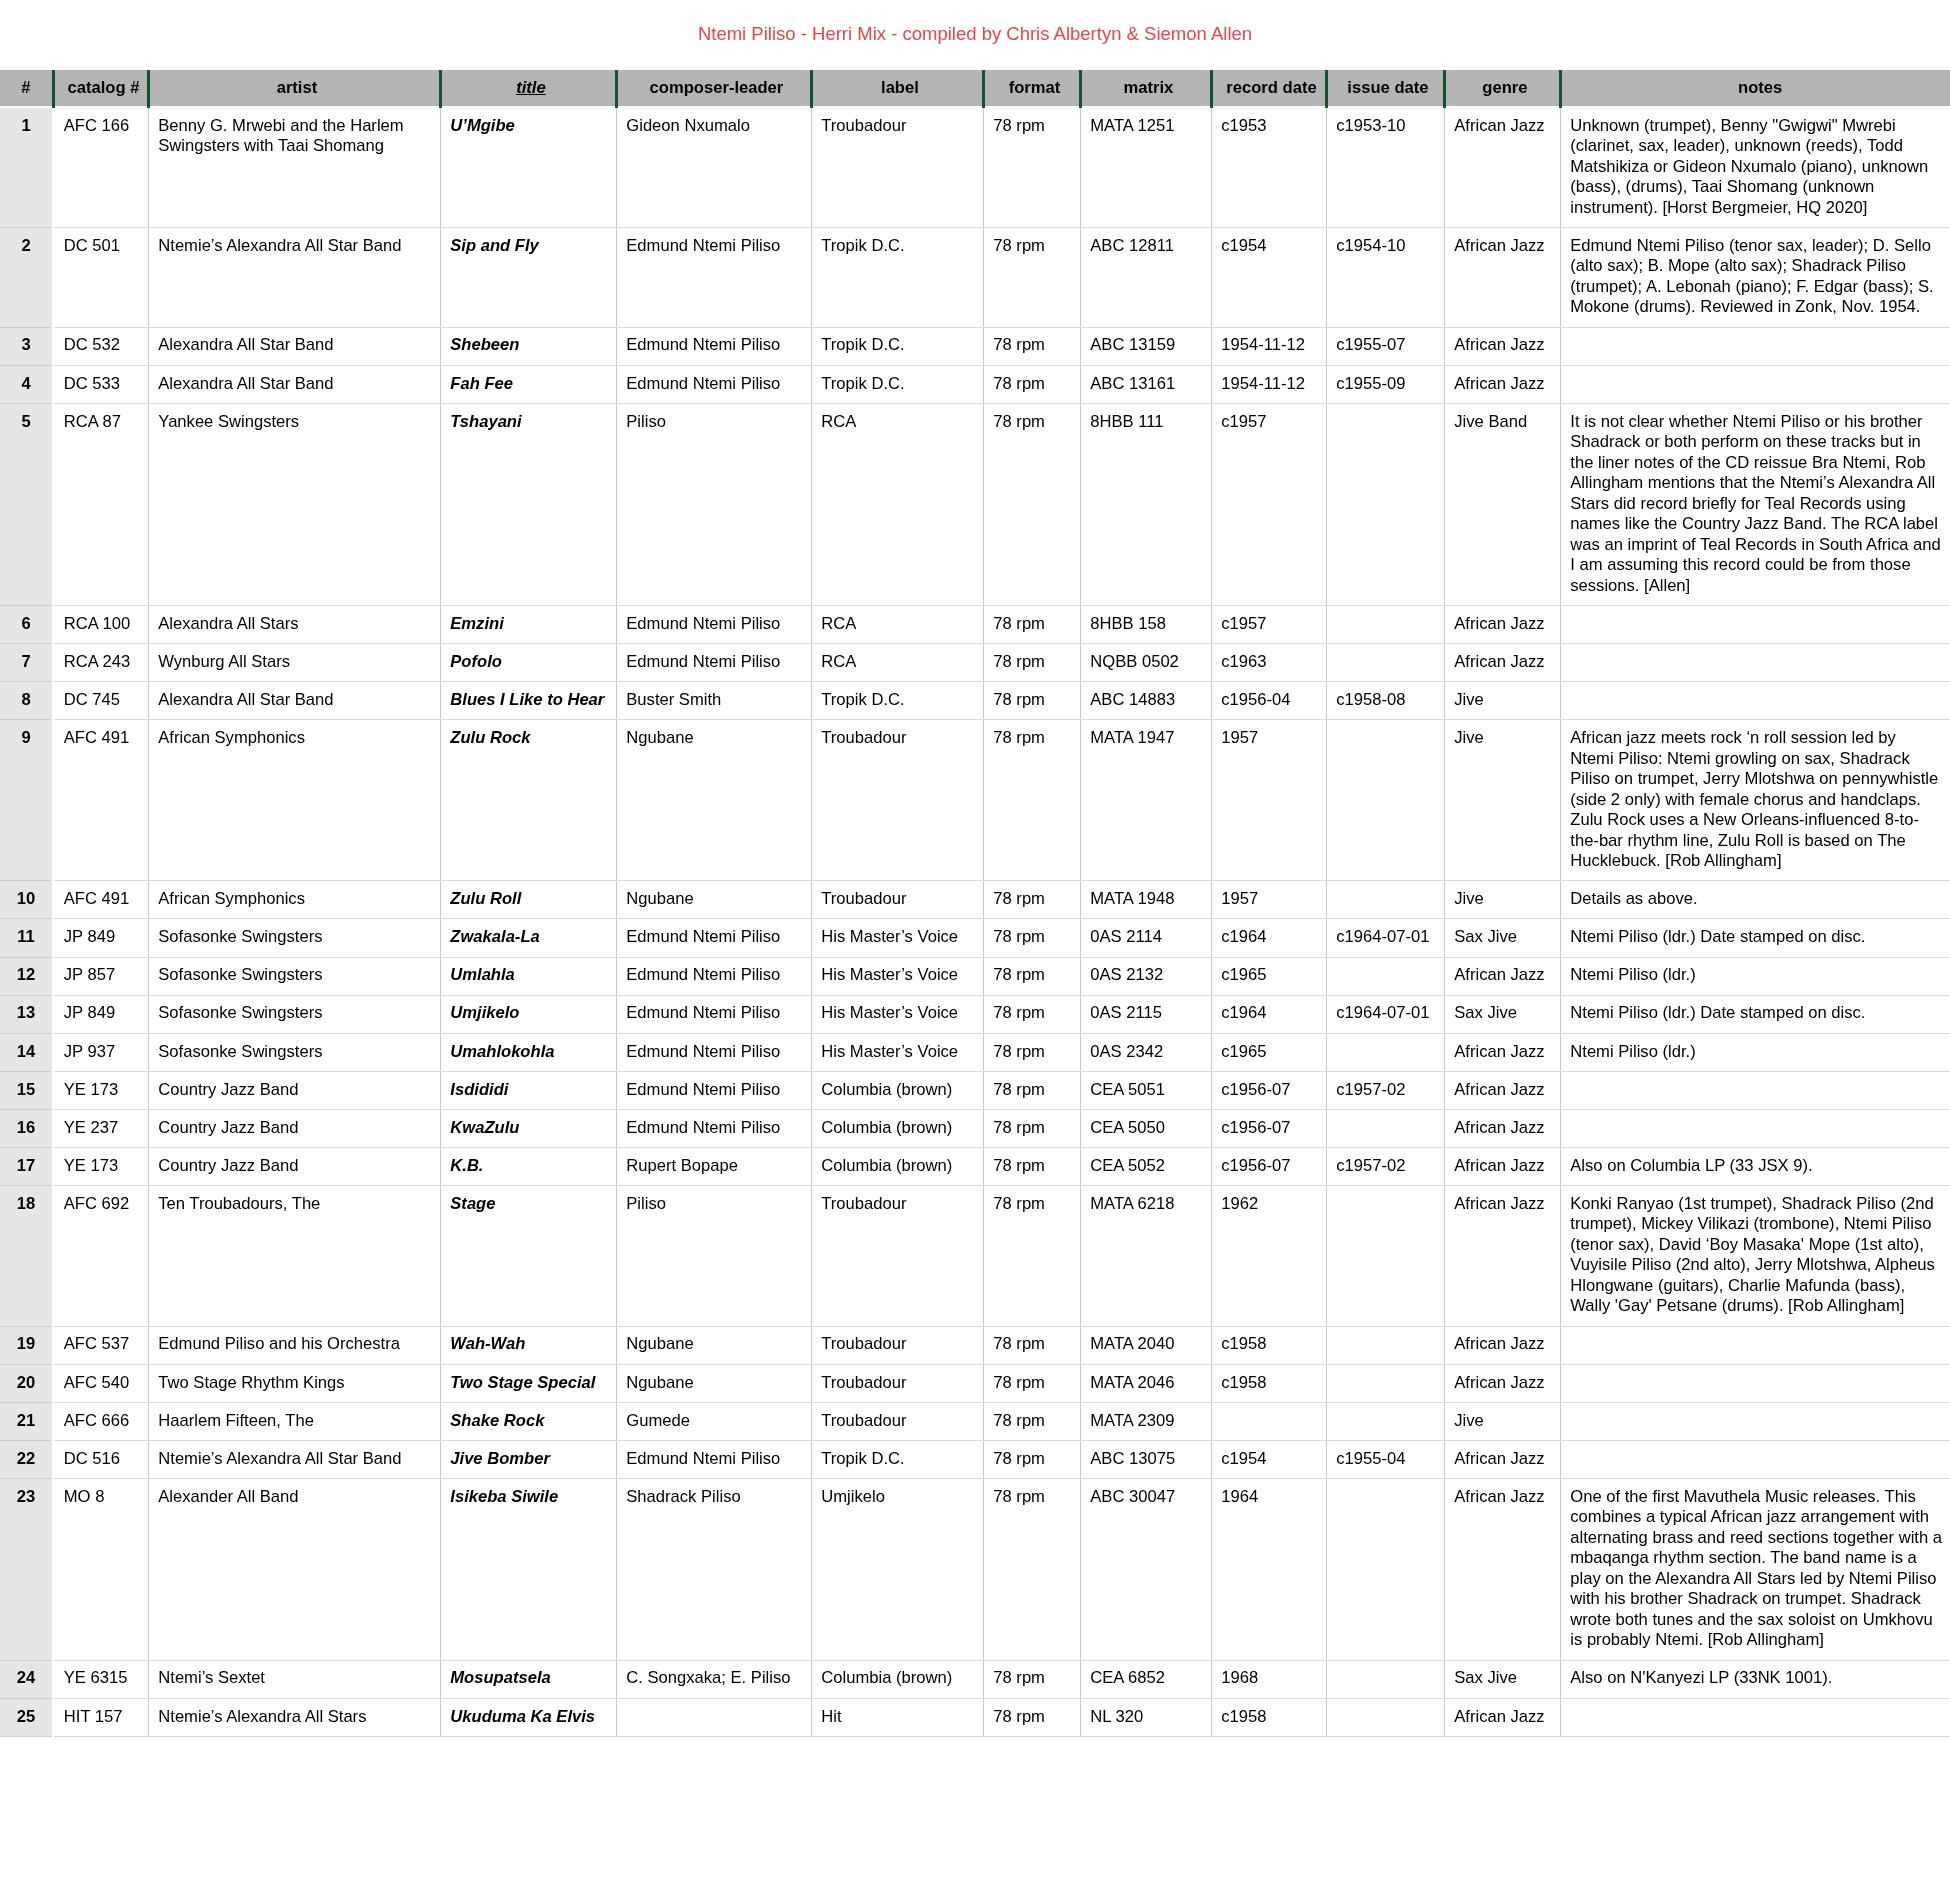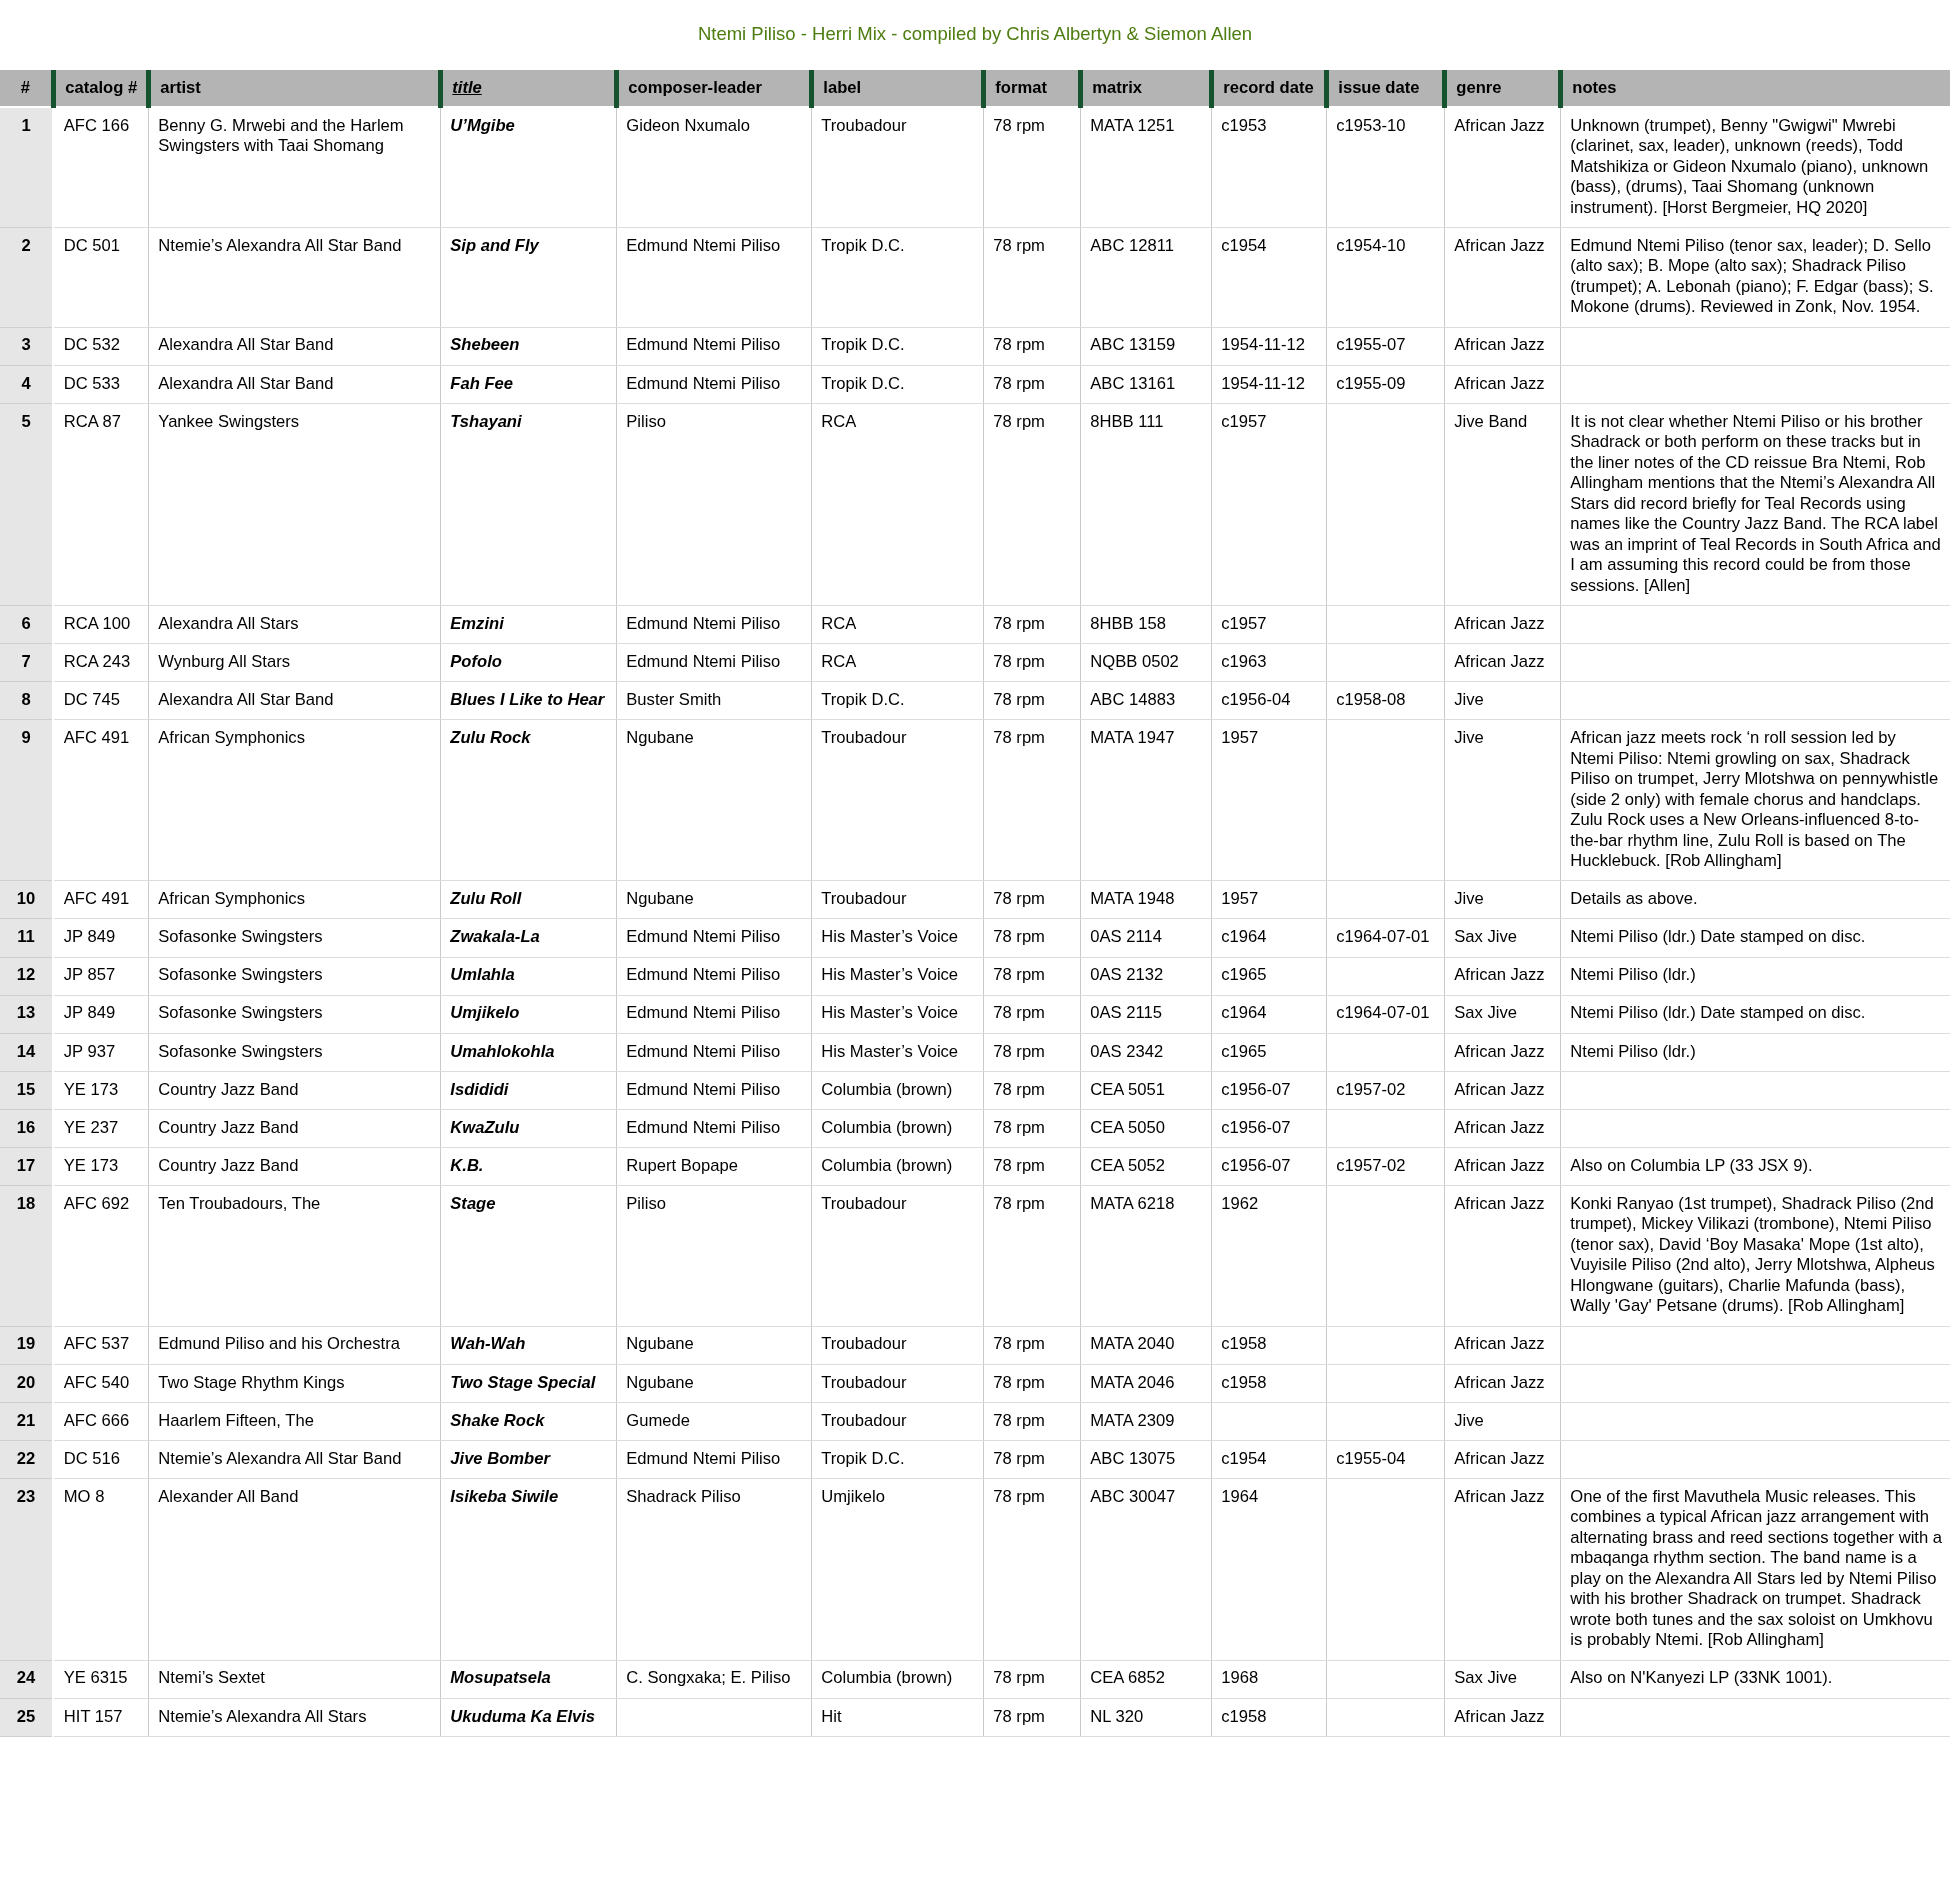--- a/index.html
+++ b/index.html
@@ -10,36 +10,36 @@
     min-height: 1889px;
     font-family: "Liberation Sans", "DejaVu Sans", sans-serif;
     color: #000000;
     -webkit-font-smoothing: antialiased;
   }
   .page-title {
     text-align: center;
     font-size: 18.5px;
     line-height: 23.4px;
     padding: 21.5px 0 25px 0;
-    color: #4d7c0f;
+    color: #ef4444;
   }
   table.disc {
     border-collapse: collapse;
     table-layout: fixed;
     width: 1950px;
     font-size: 16.6px;
     line-height: 20.5px;
   }
   table.disc th {
     background: #b4b4b4;
     font-weight: bold;
-    text-align: left;
+    text-align: center;
     vertical-align: middle;
     padding: 7.8px 3.9px 7.8px 9.8px;
-    border-left: 5px solid #14532d;
+    border-left: 3px solid #14532d;
     border-bottom: 2px solid #ffffff;
     white-space: nowrap;
     overflow: visible;
   }
   table.disc th.col-num {
     text-align: center;
     border-left: none;
     padding: 7.8px 2px;
   }
   table.disc th.col-title { font-style: italic; text-decoration: underline; }

